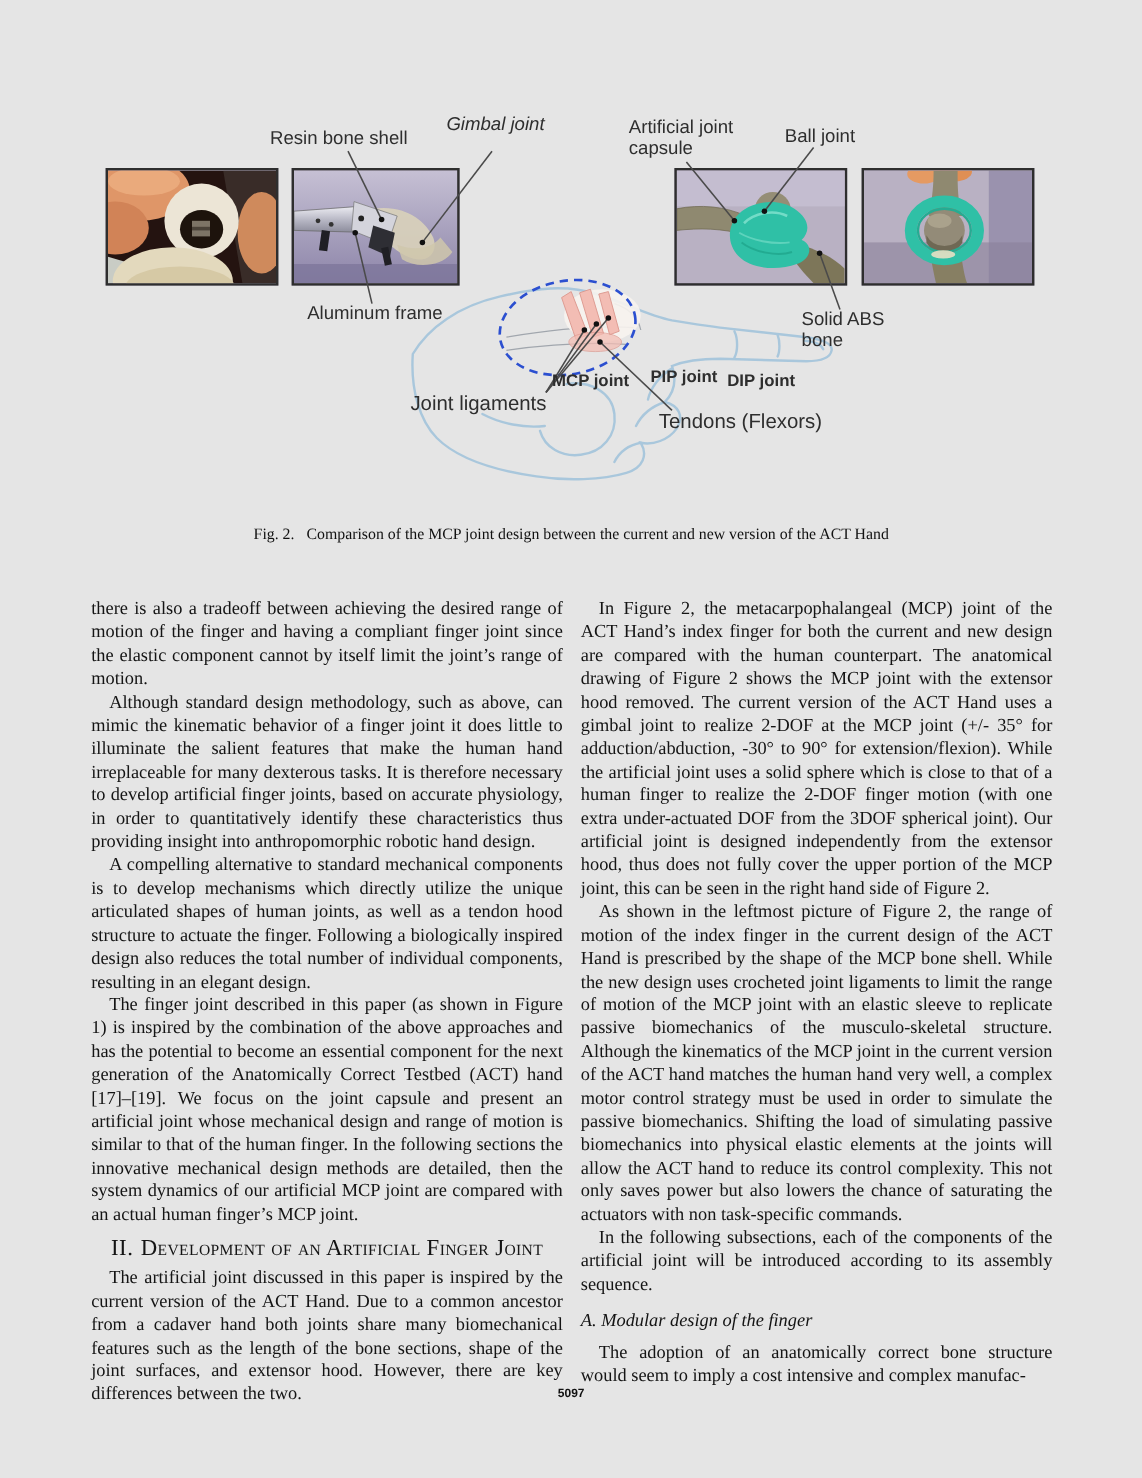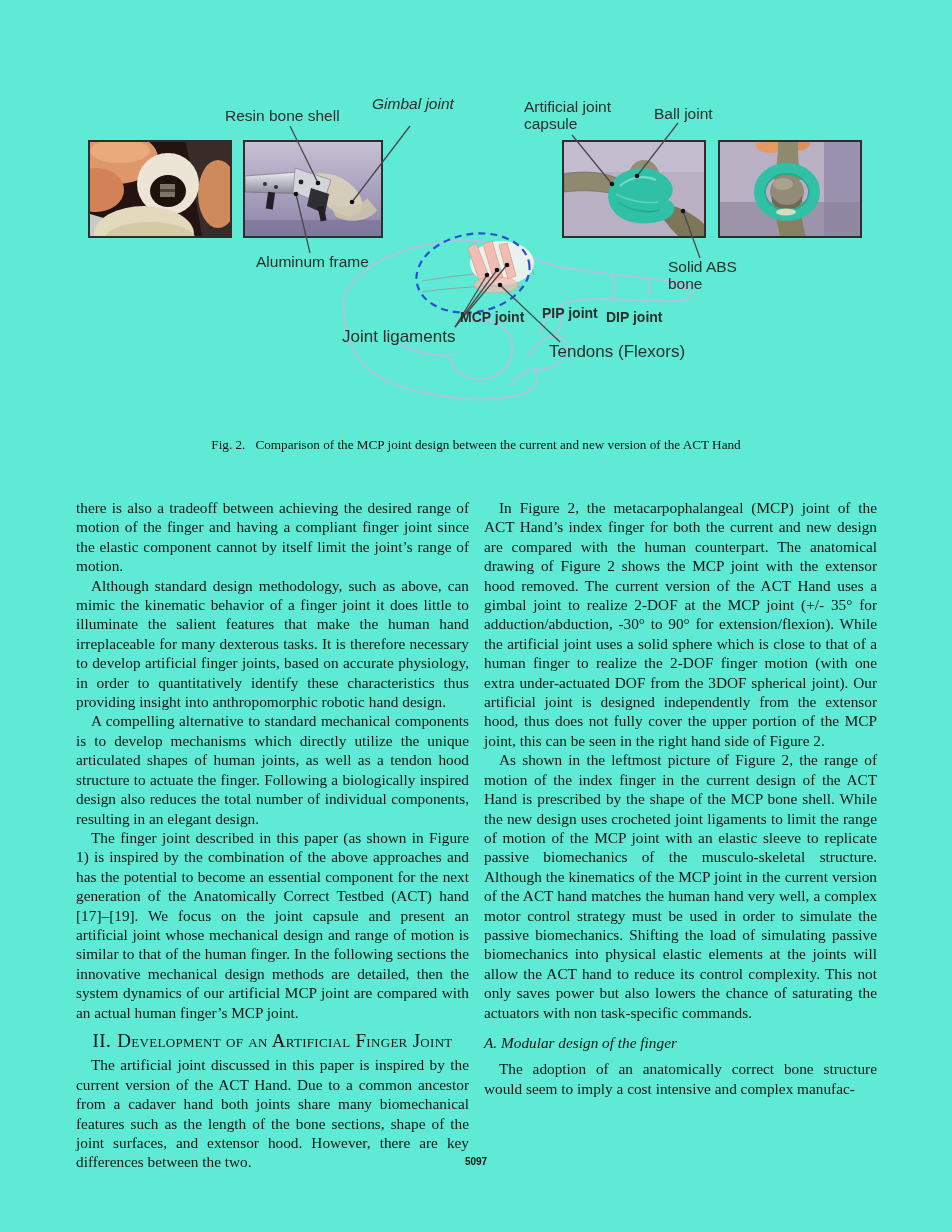--- a/index.html
+++ b/index.html
@@ -1,18 +1,18 @@
 <!DOCTYPE html>
 <html><head>
 <meta charset="utf-8">
 <style>
   * { margin:0; padding:0; box-sizing:border-box; }
   html,body { background:#888; }
   .page {
-    position:relative; width:952px; height:1232px; background:#5eead4;
+    position:relative; width:952px; height:1232px; background:#e5e5e5;
     font-family:"Liberation Serif", serif; color:#1a1a1a; overflow:hidden;
     margin:0 auto;
   }
   
   .figure-area { position:absolute; left:72px; top:95px; width:808px; height:345px; }
   .photo { position:absolute; border:2px solid #2e2e2e; overflow:hidden; z-index:1; background:#b9b1c3; }
   .photo svg { display:block; }
   .fig-overlay { position:absolute; left:0; top:0; z-index:2; pointer-events:none; }
   .fig-label { position:absolute; z-index:3; font-family:"Liberation Sans", sans-serif; color:#2e2e2e; white-space:nowrap; }
   .lbl-md { font-size:15.5px; }
@@ -205,19 +205,20 @@
     <p>The finger joint described in this paper (as shown in Figure 1) is inspired by the combination of the above approaches and has the potential to become an essential component for the next generation of the Anatomically Correct Testbed (ACT) hand [17]–[19]. We focus on the joint capsule and present an artificial joint whose mechanical design and range of motion is similar to that of the human finger. In the following sections the innovative mechanical design methods are detailed, then the system dynamics of our artificial MCP joint are compared with an actual human finger’s MCP joint.</p>
     <div class="sec-heading">
       <span class="sec-num">II.</span><span class="sec-title">Development of an Artificial Finger Joint</span>
     </div>
     <p>The artificial joint discussed in this paper is inspired by the current version of the ACT Hand. Due to a common ancestor from a cadaver hand both joints share many biomechanical features such as the length of the bone sections, shape of the joint surfaces, and extensor hood. However, there are key differences between the two.</p>
   </div>
 
   <div class="col col-right">
     <p>In Figure 2, the metacarpophalangeal (MCP) joint of the ACT Hand’s index finger for both the current and new design are compared with the human counterpart. The anatomical drawing of Figure 2 shows the MCP joint with the extensor hood removed. The current version of the ACT Hand uses a gimbal joint to realize 2-DOF at the MCP joint (+/- 35° for adduction/abduction, -30° to 90° for extension/flexion). While the artificial joint uses a solid sphere which is close to that of a human finger to realize the 2-DOF finger motion (with one extra under-actuated DOF from the 3DOF spherical joint). Our artificial joint is designed independently from the extensor hood, thus does not fully cover the upper portion of the MCP joint, this can be seen in the right hand side of Figure 2.</p>
     <p>As shown in the leftmost picture of Figure 2, the range of motion of the index finger in the current design of the ACT Hand is prescribed by the shape of the MCP bone shell. While the new design uses crocheted joint ligaments to limit the range of motion of the MCP joint with an elastic sleeve to replicate passive biomechanics of the musculo-skeletal structure. Although the kinematics of the MCP joint in the current version of the ACT hand matches the human hand very well, a complex motor control strategy must be used in order to simulate the passive biomechanics. Shifting the load of simulating passive biomechanics into physical elastic elements at the joints will allow the ACT hand to reduce its control complexity. This not only saves power but also lowers the chance of saturating the actuators with non task-specific commands.</p>
+    <p>In the following subsections, each of the components of the artificial joint will be introduced according to its assembly sequence.</p>
     <p class="subsec-heading">A. Modular design of the finger</p>
     <p>The adoption of an anatomically correct bone structure would seem to imply a cost intensive and complex manufac-</p>
   </div>
 
   <div class="footer">5097</div>
 
 </div>
 
 </body></html>

